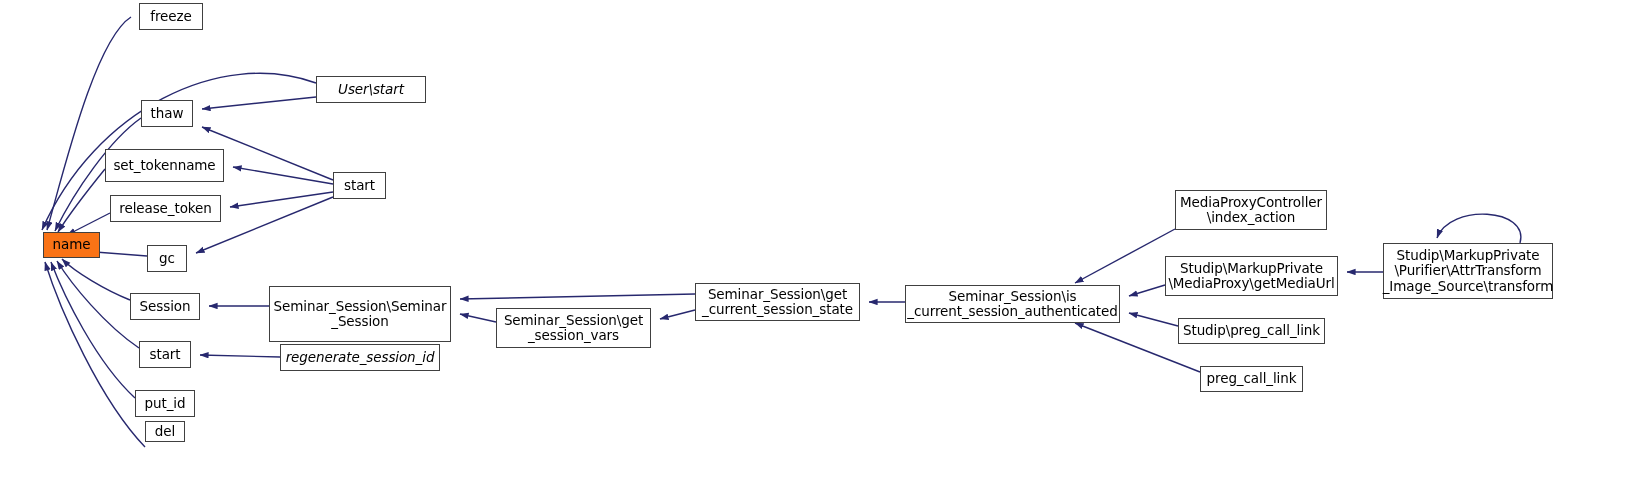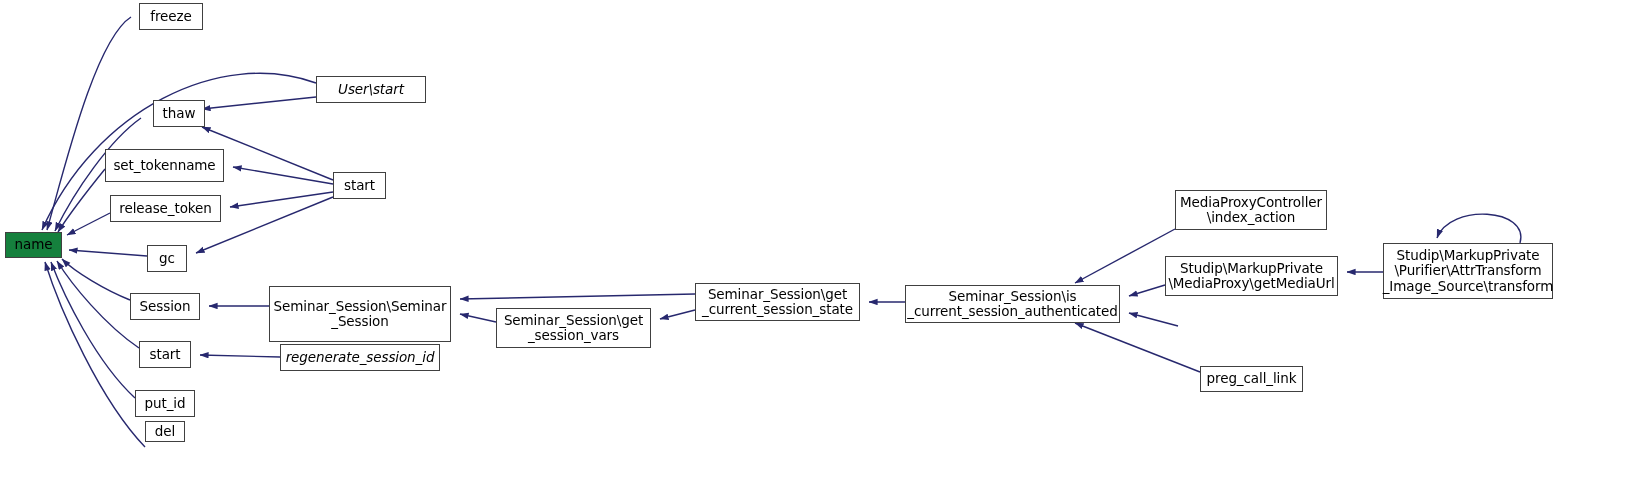--- a/index.html
+++ b/index.html
@@ -27,22 +27,23 @@
     line-height:15.5px;
     display:flex;
     align-items:center;
     justify-content:center;
     text-align:center;
     white-space:pre;
     letter-spacing:-0.1px;
     z-index:2;
   }
   .node.root{
-    background:#15803d;
+    background:#f97316;
     border-color:#404040;
+    margin-left:38px;
   }
   .node .lbl{display:block;}
 </style>
 </head>
 <body>
 
 <div id="canvas">
 
   <svg id="edges" viewBox="0 0 1648 493" width="1648" height="493" xmlns="http://www.w3.org/2000/svg">
     <defs>
@@ -113,21 +114,21 @@
   </div>
 
   <div class="node" style="left:131px;top:3px;width:64px;height:27px;margin-left:8px;">
     <span class="lbl">freeze</span>
   </div>
 
   <div class="node" style="left:316px;top:76px;width:110px;height:27px;font-style:italic;">
     <span class="lbl">User\start</span>
   </div>
 
-  <div class="node" style="left:141px;top:100px;width:52px;height:27px;margin-left:12px;">
+  <div class="node" style="left:141px;top:100px;width:52px;height:27px;">
     <span class="lbl">thaw</span>
   </div>
 
   <div class="node" style="left:105px;top:149px;width:119px;height:33px;">
     <span class="lbl">set_tokenname</span>
   </div>
 
   <div class="node" style="left:110px;top:195px;width:111px;height:27px;align-items:center;">
     <span class="lbl">release_token</span>
   </div>
@@ -183,20 +184,23 @@
   <div class="node" style="left:905px;top:285px;width:215px;height:38px;">
     <span class="lbl">Seminar_Session\is
 _current_session_authenticated</span>
   </div>
 
   <div class="node" style="left:1165px;top:256px;width:173px;height:40px;">
     <span class="lbl">Studip\MarkupPrivate
 \MediaProxy\getMediaUrl</span>
   </div>
 
+  <div class="node" style="left:1178px;top:318px;width:147px;height:26px;">
+    <span class="lbl">Studip\preg_call_link</span>
+  </div>
 
   <div class="node" style="left:1200px;top:366px;width:103px;height:26px;">
     <span class="lbl">preg_call_link</span>
   </div>
 
   <div class="node" style="left:1383px;top:243px;width:170px;height:56px;">
     <span class="lbl">Studip\MarkupPrivate
 \Purifier\AttrTransform
 _Image_Source\transform</span>
   </div>

